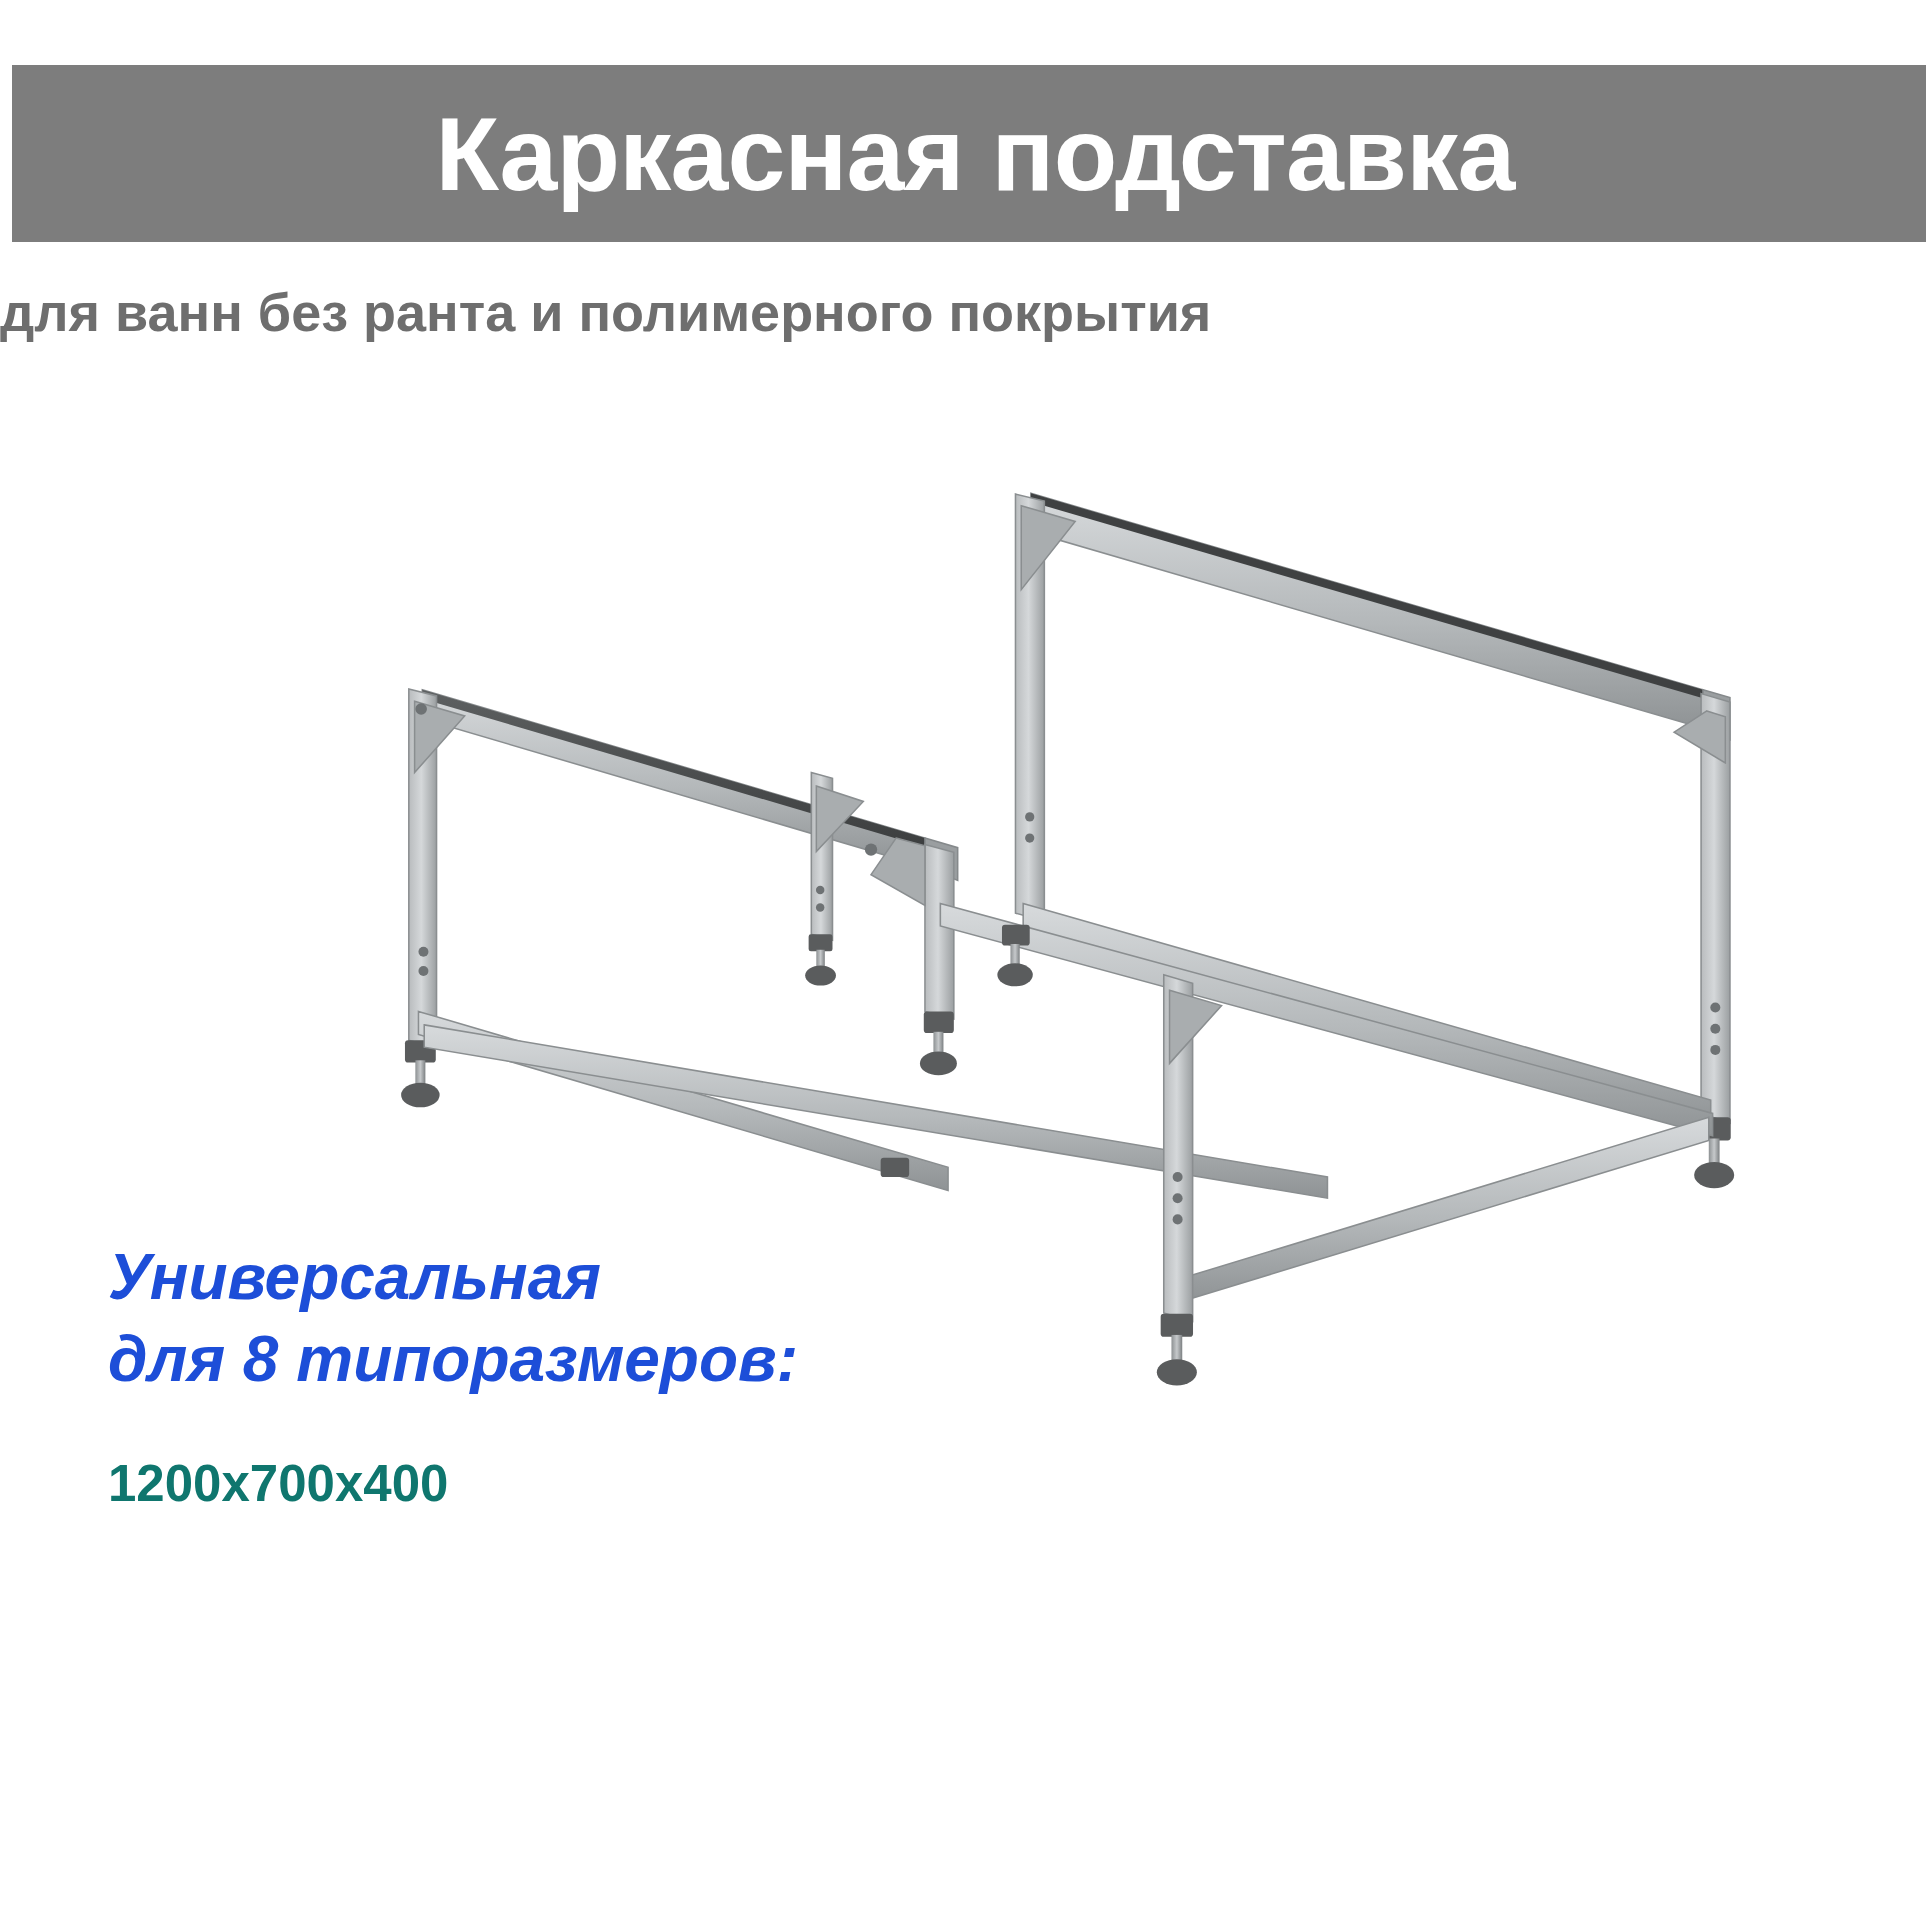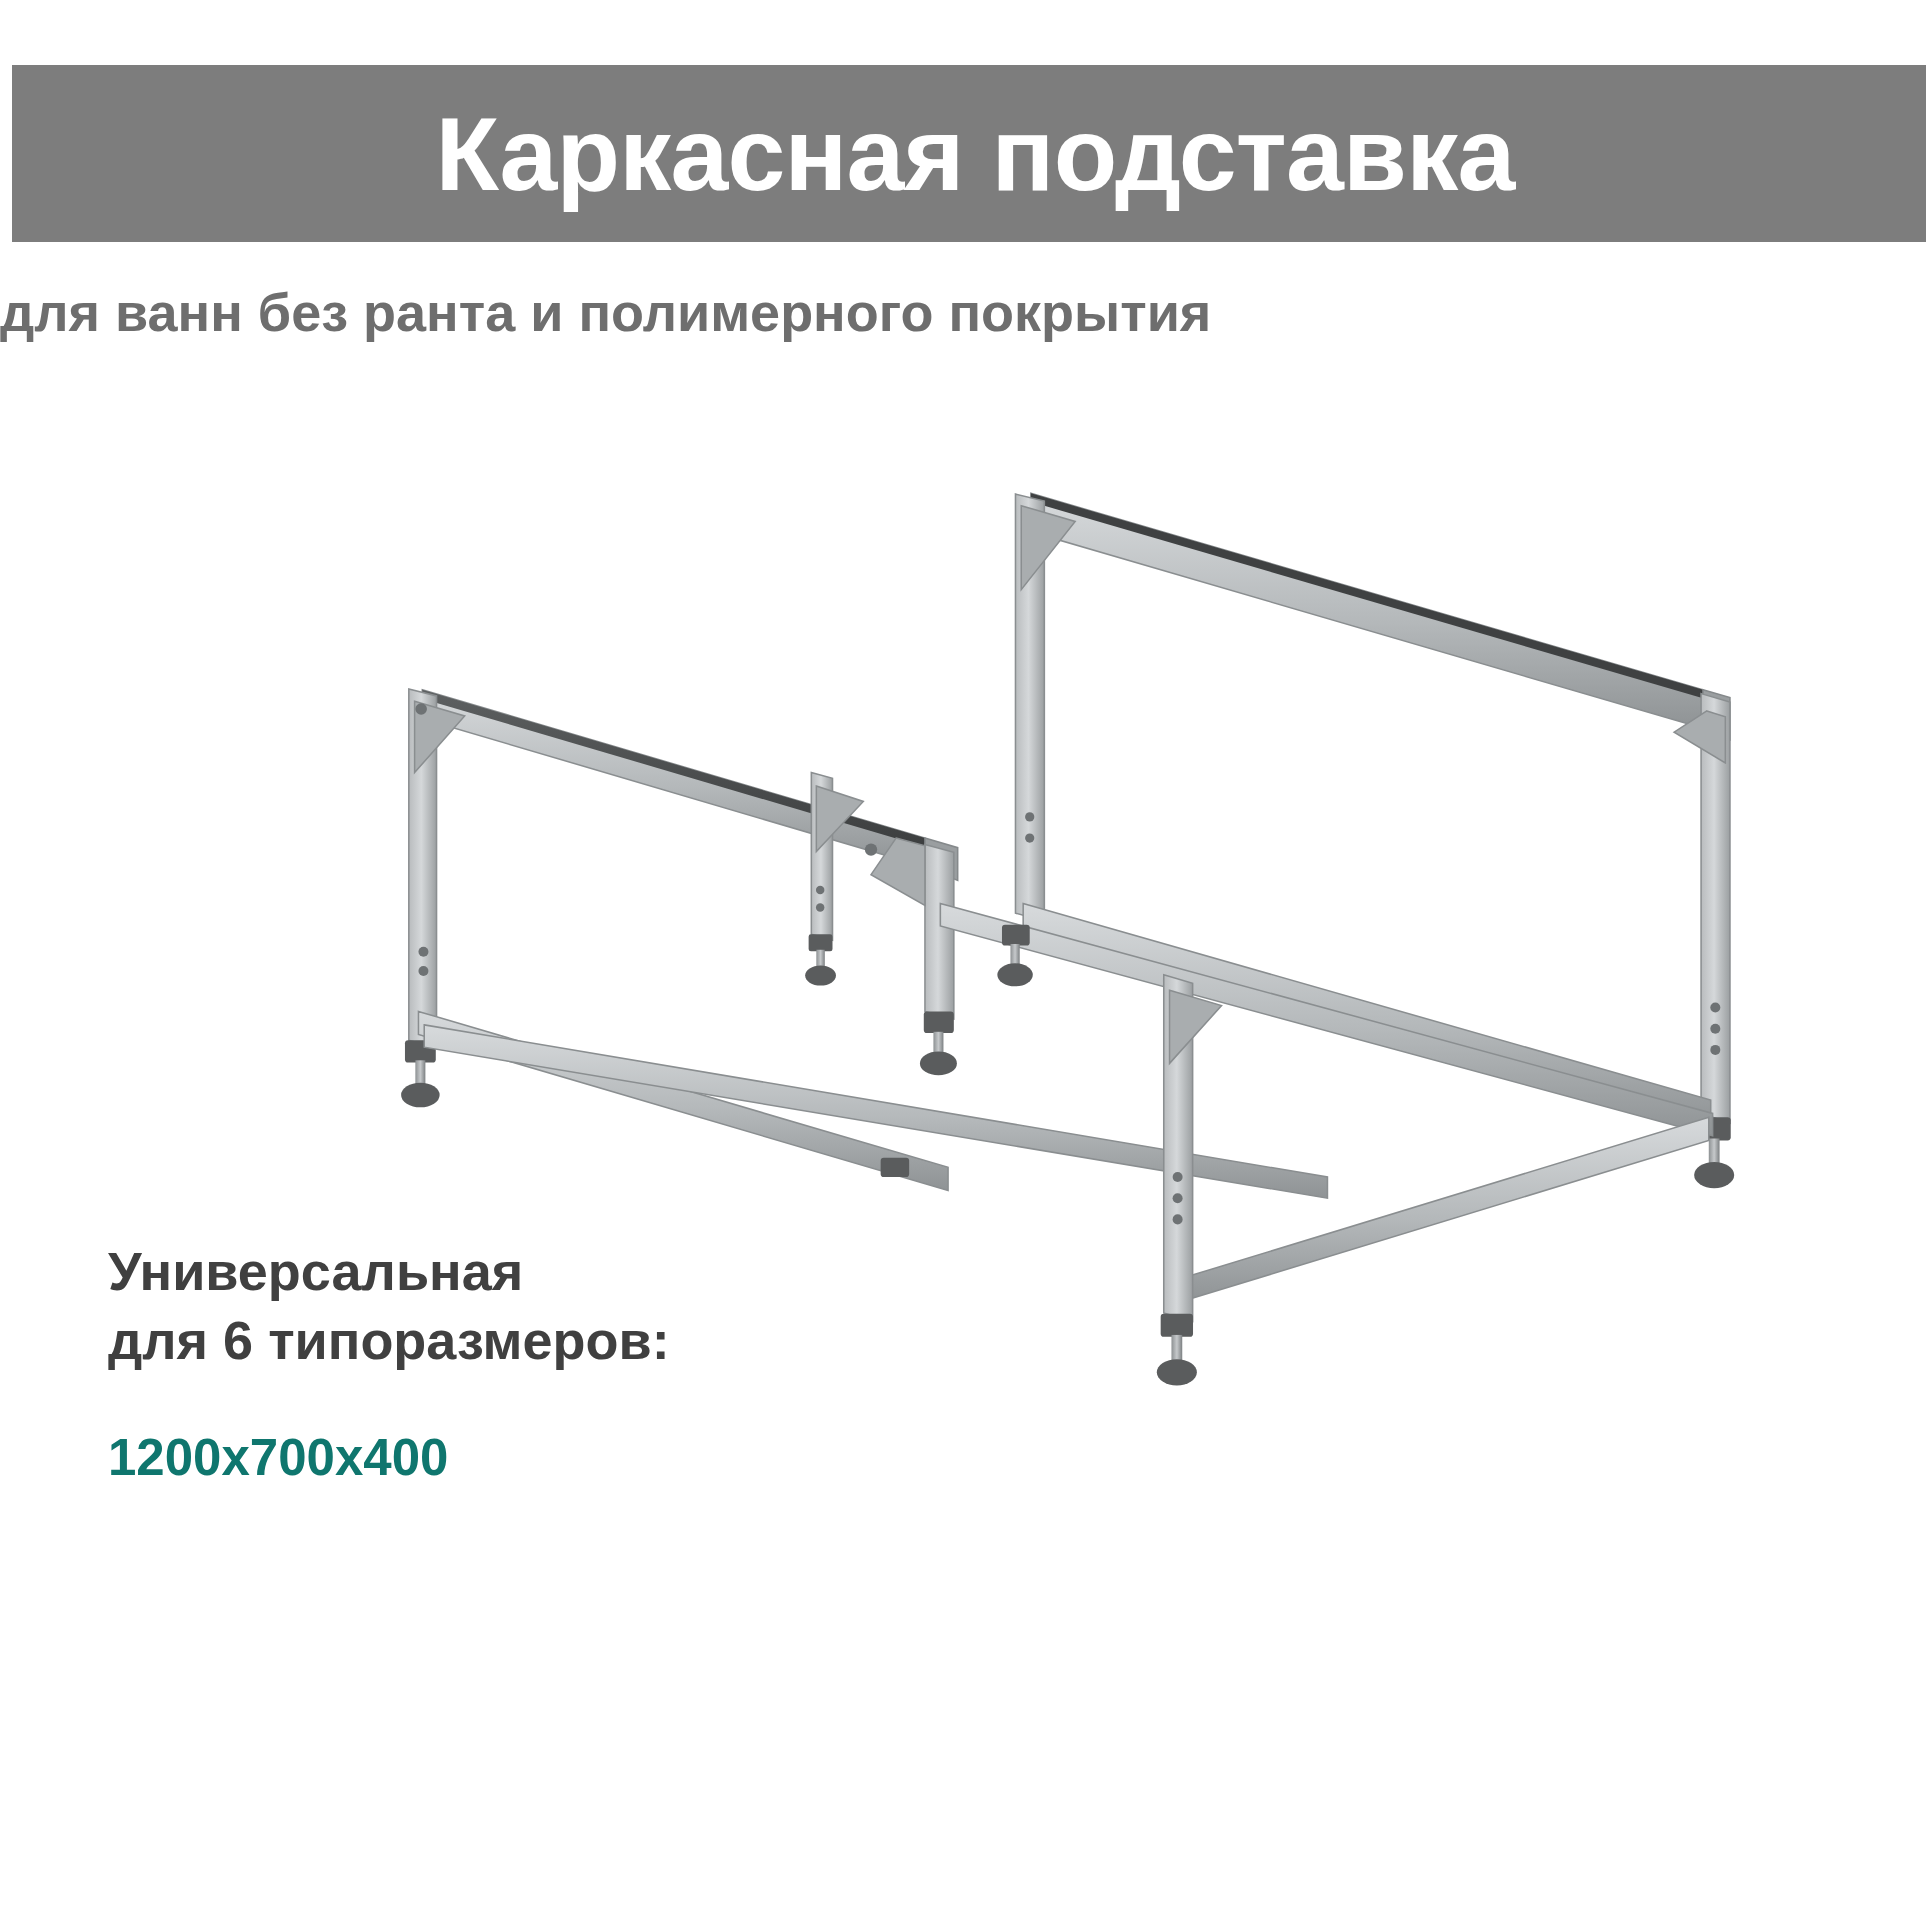--- a/index.html
+++ b/index.html
@@ -64,25 +64,26 @@
   }
 
   
   .spec-block {
     position: absolute;
     left: 108px;
     top: 1237px;
     width: 847px;
   }
   .spec-heading {
-    color: #404040;
-    font-size: 54px;
+    color: #1d4ed8;
+    font-size: 64px;
     font-weight: bold;
     line-height: 1.28;
     white-space: nowrap;
+    font-style: italic;
   }
   .spec-list {
     margin-top: 42px;
   }
   .spec-item {
     color: #0f766e;
     font-size: 51px;
     font-weight: bold;
     line-height: 1.62;
     white-space: nowrap;
@@ -220,19 +221,19 @@
       <circle cx="1428" cy="1255" r="11" fill="#6e7274"></circle>
       <rect x="1398" y="1325" width="62" height="44" rx="6" fill="#5a5c5d"></rect>
       <rect x="1418" y="1365" width="22" height="58" fill="url(#footG)"></rect>
       <ellipse cx="1429" cy="1432" rx="40" ry="26" fill="#5a5c5d"></ellipse>
     </g>
   </svg>
 </div>
 
 <div class="spec-block">
   <div class="spec-heading">Универсальная</div>
-  <div class="spec-heading">для 6 типоразмеров:</div>
+  <div class="spec-heading">для 8 типоразмеров:</div>
 
   <div class="spec-list">
     <div class="spec-item">1200x700x400</div>
   </div>
 </div>
 
 
 </body></html>

